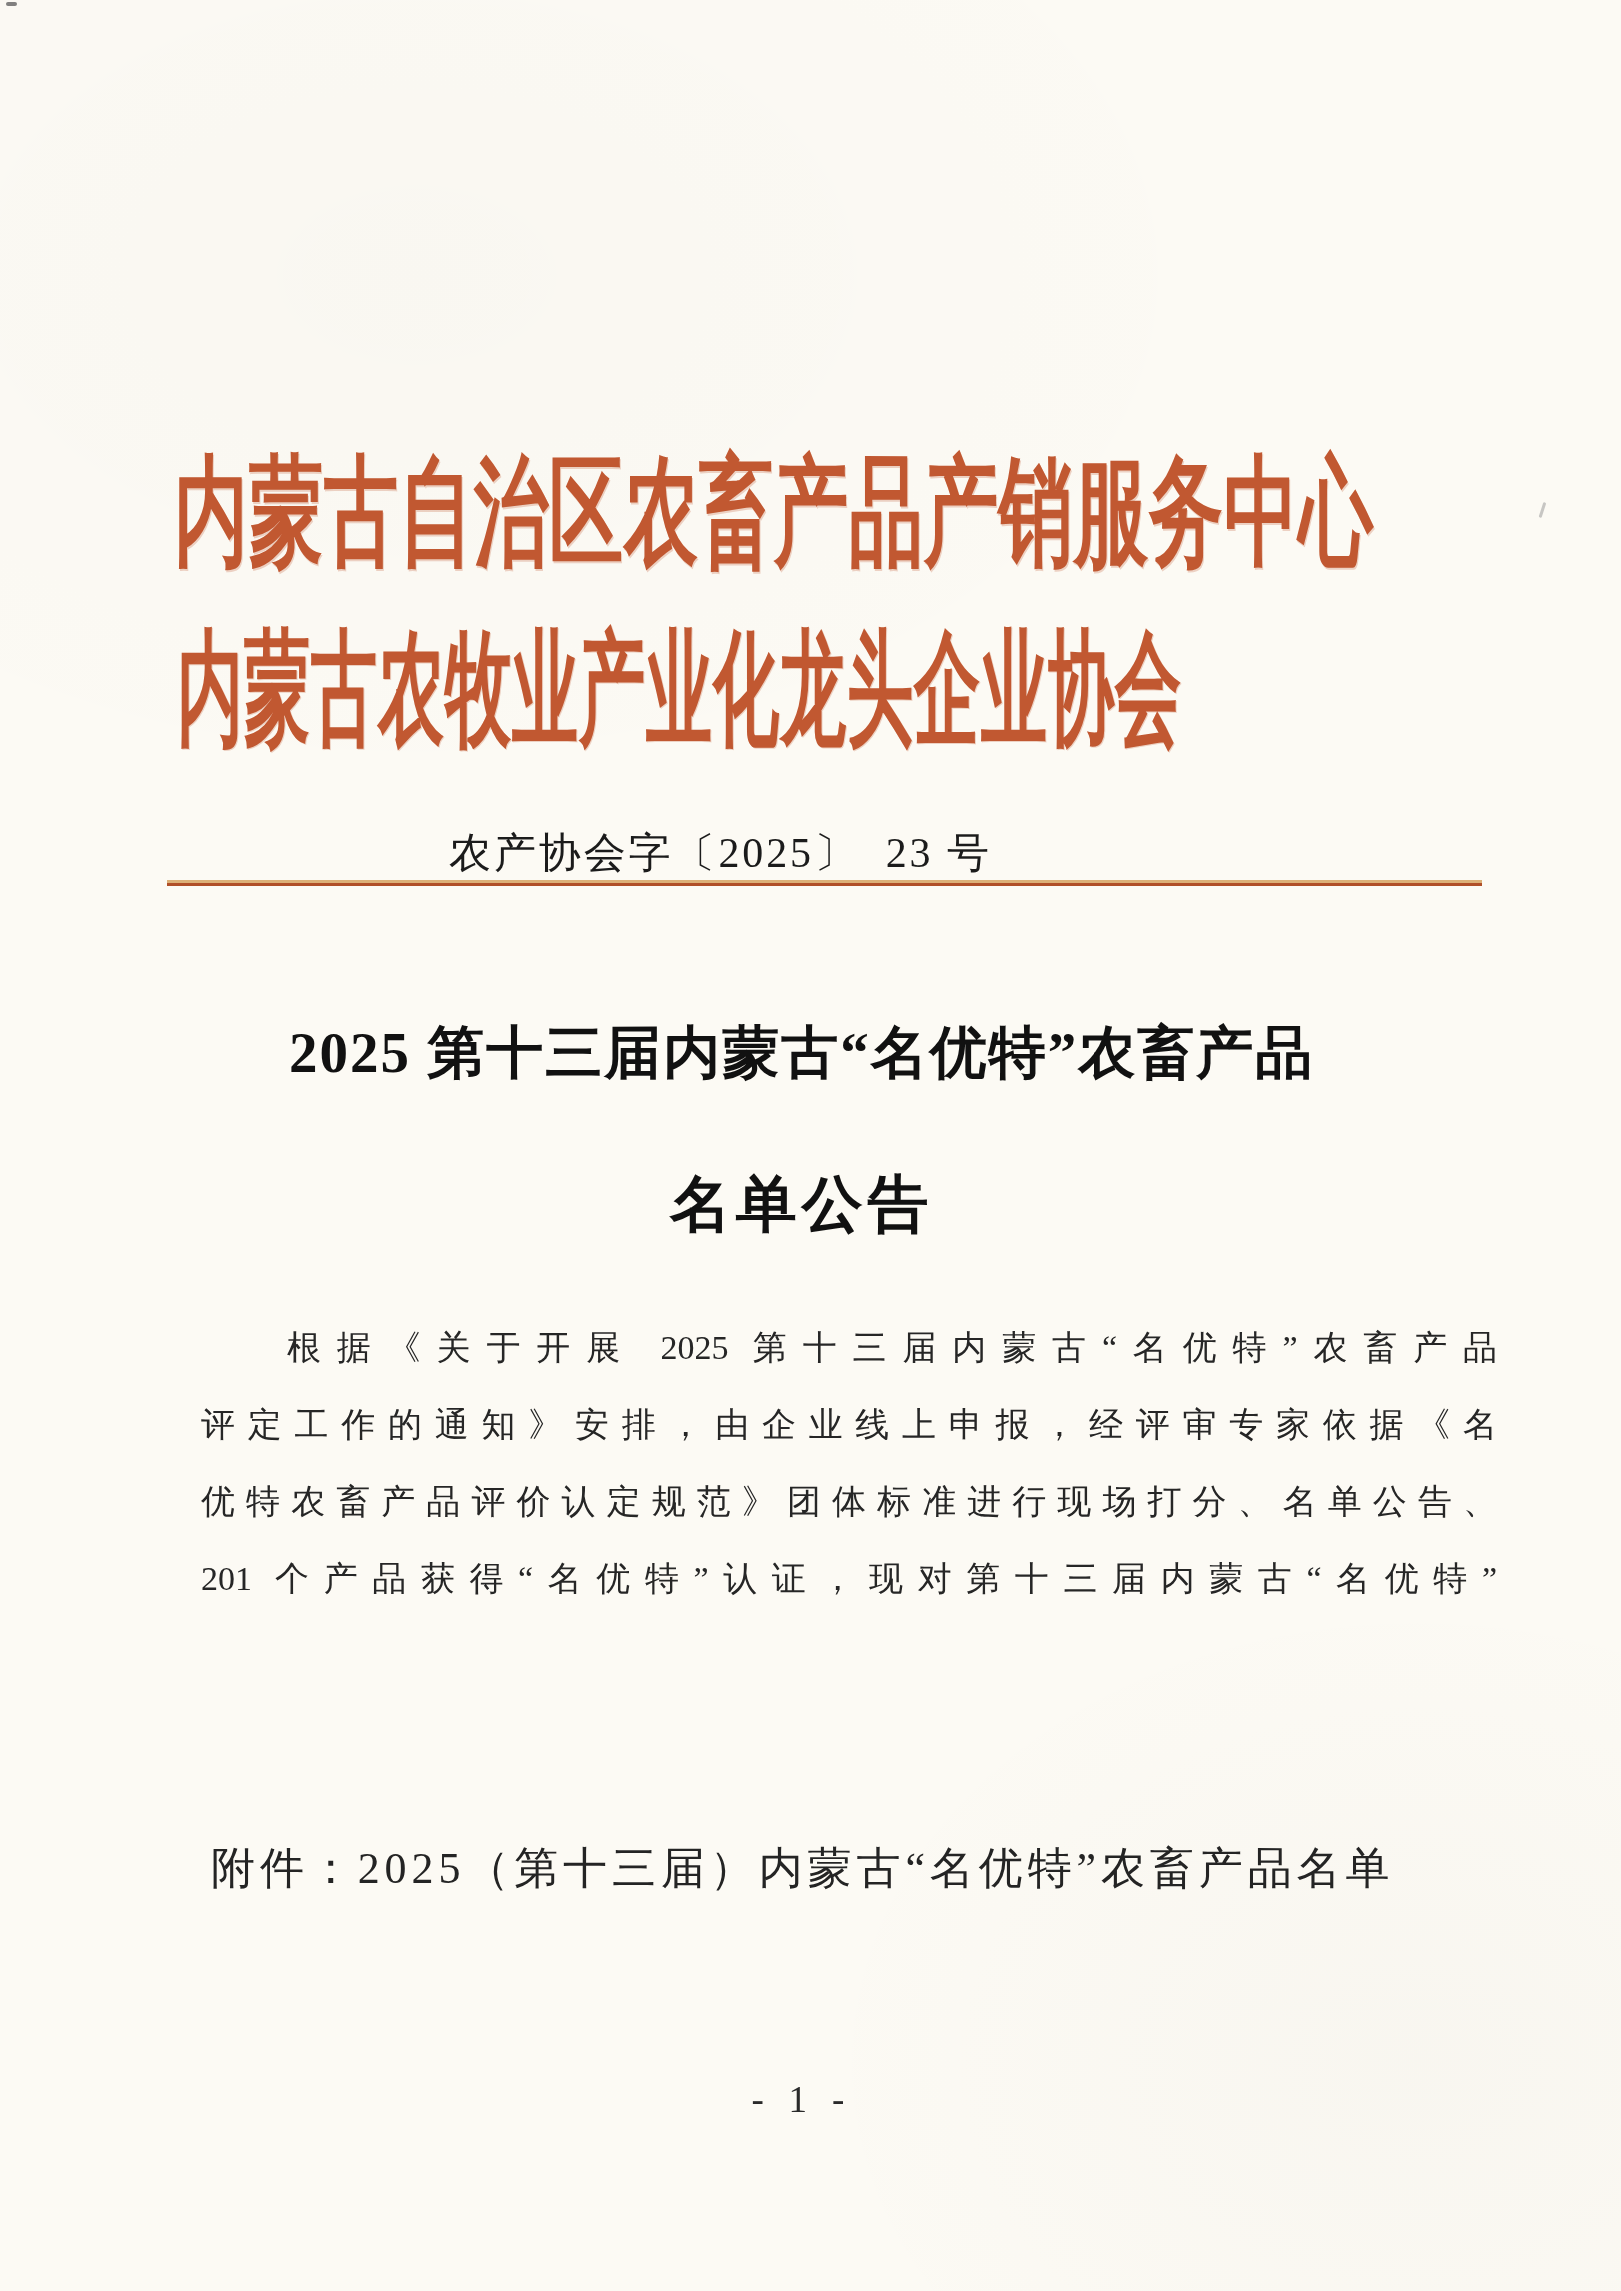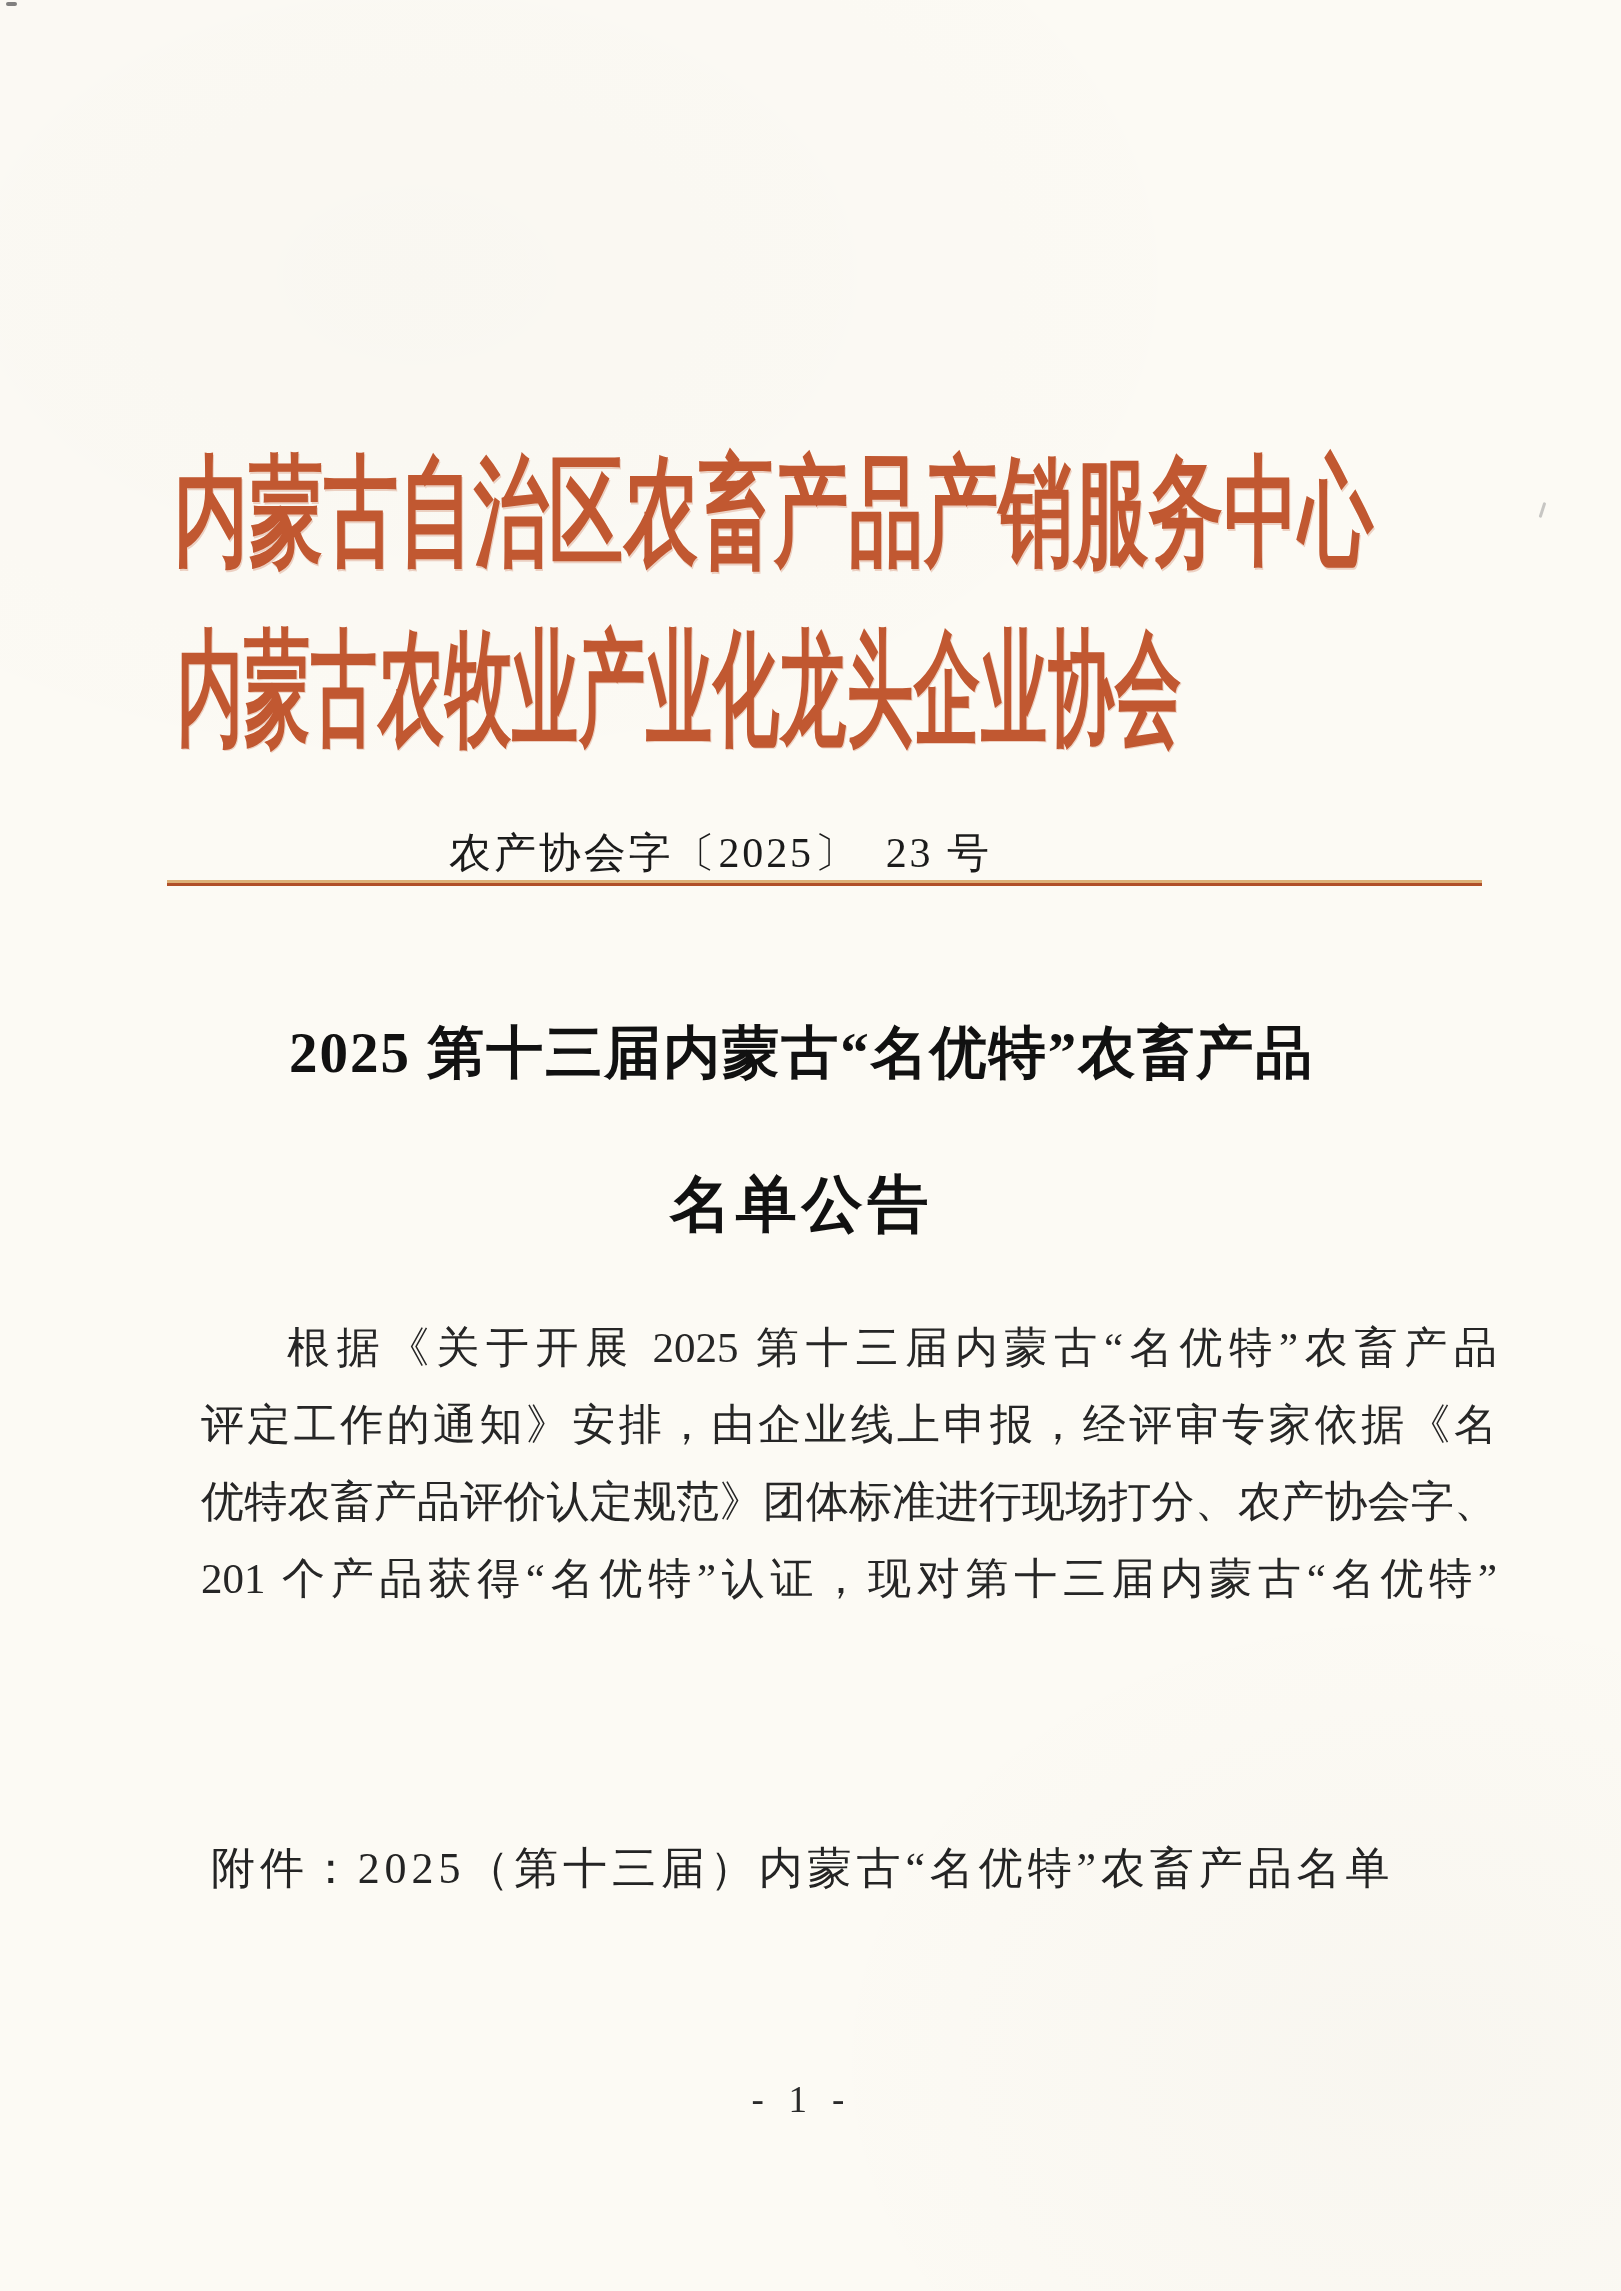--- a/index.html
+++ b/index.html
@@ -84,21 +84,21 @@
   }
   .title-1 { top: 1015px; font-size: 57px; letter-spacing: 2px; }
   .title-2 { top: 1164px; font-size: 61px; letter-spacing: 4.9px; }
 
   
   .body-paragraph {
     position: absolute;
     left: 201px;
     top: 1309px;
     width: 1296px;
-    font-size: 43px;
+    font-size: 34px;
     color: #262626;
   }
   .body-line {
     line-height: 77px;
     min-height: 77px;
   }
   .body-line.justify {
     text-align: justify;
     text-align-last: justify;
   }
@@ -171,21 +171,21 @@
 
   <div class="red-rule"></div>
 
   <h1 class="title-1">2025 第十三届内蒙古“名优特”农畜产品</h1>
 
   <h1 class="title-2">名单公告</h1>
 
   <div class="body-paragraph">
     <div class="body-line justify indent">根据《关于开展 2025 第十三届内蒙古“名优特”农畜产品</div>
     <div class="body-line justify">评定工作的通知》安排，由企业线上申报，经评审专家依据《名</div>
-    <div class="body-line justify">优特农畜产品评价认定规范》团体标准进行现场打分、农产协会字、</div>
+    <div class="body-line justify">优特农畜产品评价认定规范》团体标准进行现场打分、名单公告、</div>
     <div class="body-line justify">201 个产品获得“名优特”认证，现对第十三届内蒙古“名优特”</div>
   </div>
 
   <div class="attachment">附件：2025（第十三届）内蒙古“名优特”农畜产品名单</div>
 
   <div class="page-number">- 1 -</div>
 
 </div>
 
 

